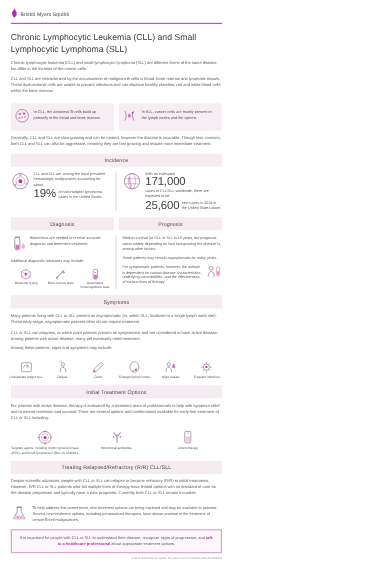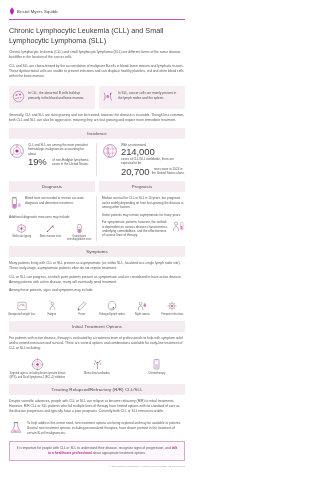--- a/index.html
+++ b/index.html
@@ -41,21 +41,21 @@
     padding:3px 0; font-size:4.4px; color:#4a4a4a; letter-spacing:.1px;
   }
   .secbar.split { display:flex; gap:4px; background:none; padding:0; }
   .secbar.split > div { flex:1 1 0; background:#f5ecf2; padding:3px 0; }
 
   
   .inc { display:flex; padding:4px 9px 0 9px; gap:4px; }
   .inc-col { flex:1 1 0; display:flex; gap:3px; align-items:flex-start; }
   .inc-col.right { border-left:.6px solid #e8dde6; padding-left:5px; }
   .bigstat { font-size:9.5px; color:#3f3f3f; line-height:1; letter-spacing:-.1px; }
-  .statline { display:flex; align-items:flex-end; gap:2px; margin-top:1px;text-align:center; }
+  .statline { display:flex; align-items:flex-end; gap:2px; margin-top:1px; }
   .statline .sub { font-size:3.1px; line-height:1.35; color:#585858; padding-bottom:.5px; }
   .tiny { font-size:3.1px; line-height:1.4; color:#585858; }
 
   
   .dp { display:flex; gap:4px; padding:4px 9px 0 9px; }
   .dp-col { flex:1 1 0; }
   .dp-col.right { border-left:.6px solid #e8dde6; padding-left:5px; }
   .dp-row { display:flex; gap:3px; align-items:flex-start; }
   .dp-row .tx { font-size:3.1px; line-height:1.45; color:#585858; }
   .dp-lead { font-size:3.1px; line-height:1.45; color:#585858; margin-top:4px; }
@@ -163,24 +163,24 @@
 
     <div class="inc-col right">
       <svg style="width:16px;height:16px;flex:0 0 auto" viewBox="0 0 30 30">
         <circle cx="15" cy="15" r="12" fill="none" stroke="#7a5f74" stroke-width="1"></circle>
         <ellipse cx="15" cy="15" rx="5.5" ry="12" fill="none" stroke="#d977c8" stroke-width=".9"></ellipse>
         <path d="M3.5 11 H26.5 M3.5 19 H26.5" stroke="#d977c8" stroke-width=".9" fill="none"></path>
         <path d="M11 8 C13 12 10 16 13 20 C15 23 12 24 13 26" fill="none" stroke="#b5309f" stroke-width="1"></path>
       </svg>
       <div>
         <div class="tiny">With an estimated</div>
-        <div class="bigstat">214,000</div>
+        <div class="bigstat">171,000</div>
         <div class="tiny">cases of CLL/SLL worldwide, there are expected to be</div>
         <div class="statline">
-          <span class="bigstat">20,700</span>
+          <span class="bigstat">25,600</span>
           <span class="sub">new cases in 2024 in the United States alone.</span>
         </div>
       </div>
     </div>
   </div>
 
   <div class="secbar split">
     <div>Diagnosis</div>
     <div>Prognosis</div>
   </div>

